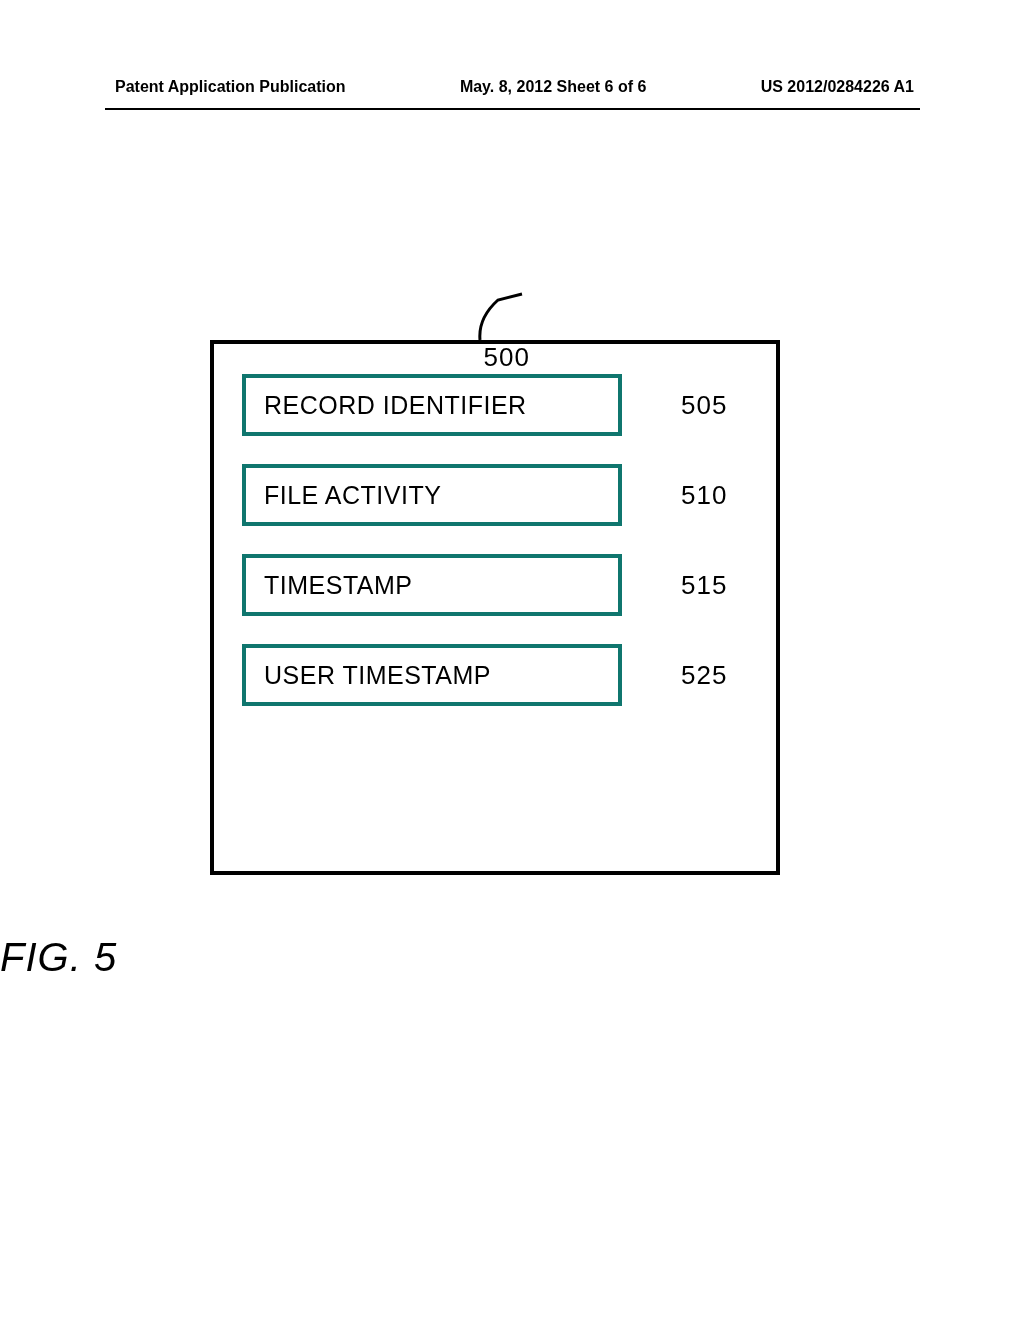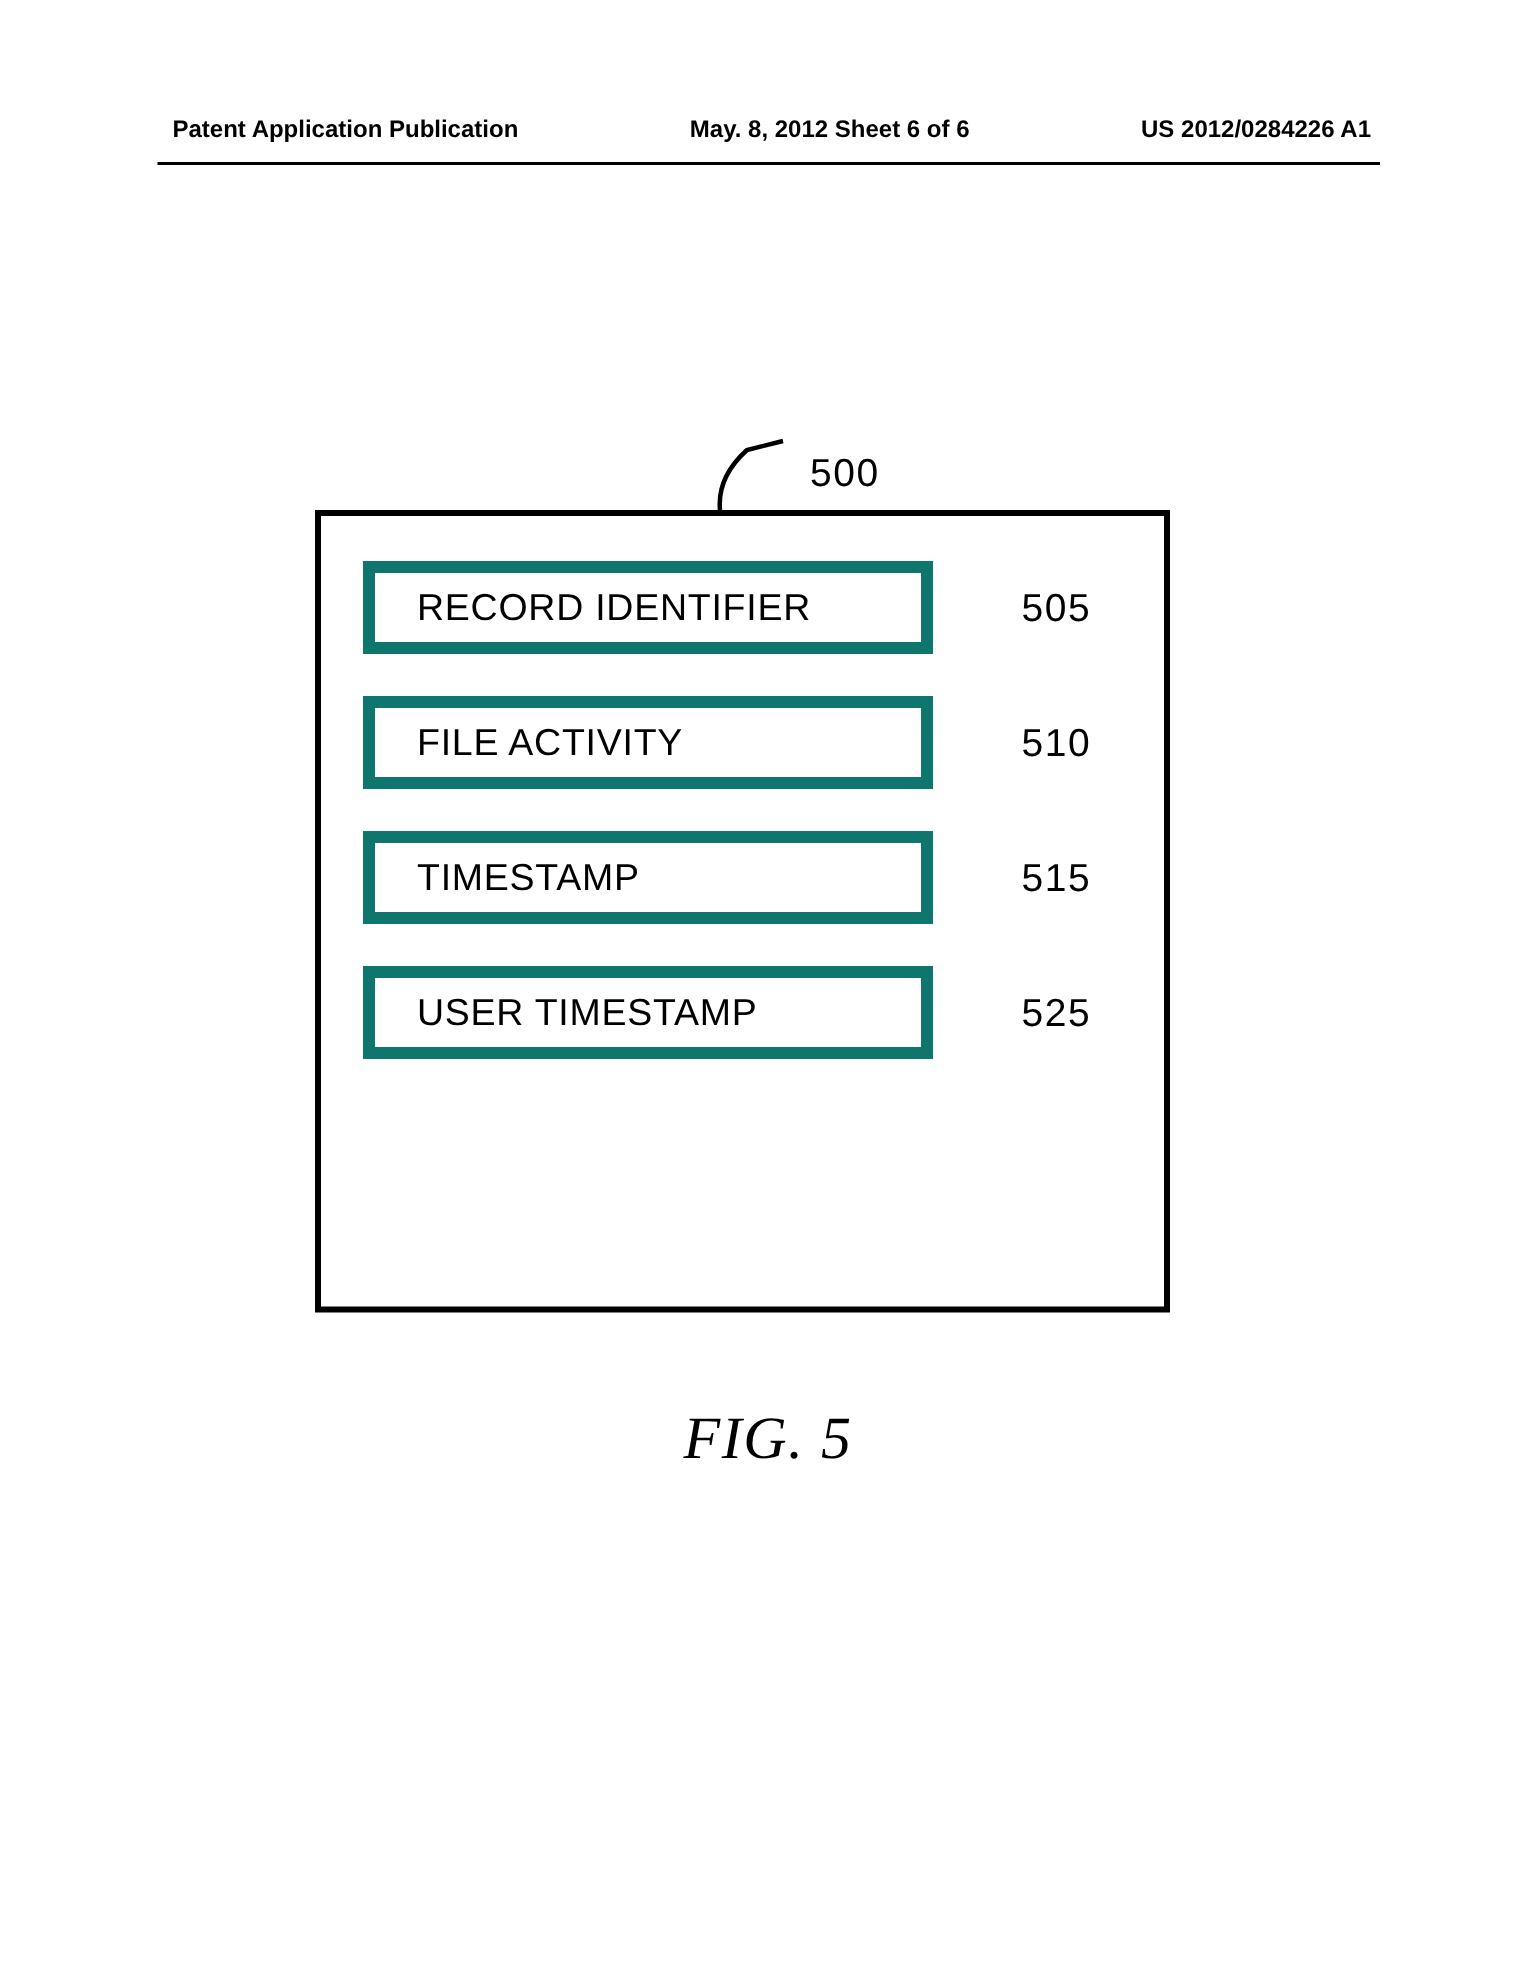--- a/index.html
+++ b/index.html
@@ -48,58 +48,57 @@
       gap: 28px;
     }
     .record-row {
       display: flex;
       align-items: center;
       gap: 28px;
     }
     .record-box {
       width: 380px;
       height: 62px;
-      border: 8px solid #0f766e;
+      border: 4px solid #0f766e;
       display: flex;
       align-items: center;
-      padding-left: 28px;
+      padding-left: 18px;
       font-size: 25px;
       letter-spacing: 0.5px;
     }
     .record-num {
       font-size: 26px;
       letter-spacing: 1px;
       margin-left: 31px;
     }
     .callout {
       position: absolute;
       top: 288px;
       left: 470px;
       display: flex;
-      align-items: center;
-      gap: 10px;
+      align-items: flex-end;
+      flex-direction: column;
     }
     .callout-svg {
       width: 60px;
       height: 60px;
     }
     .callout-label {
       font-size: 26px;
       letter-spacing: 1px;
       margin-top: -6px;
     }
     .figure-caption {
       position: absolute;
       top: 935px;
       left: 0;
       width: 100%;
-      text-align: center;
       font-size: 40px;
       font-style: italic;
-      font-family: Liberation Serif, serif;
+      font-family: Liberation Sans, sans-serif;
       letter-spacing: 1px;
     }
   </style>
 </head>
 <body>
 
 <div class="header">
   <span>Patent Application Publication</span>
   <span>May. 8, 2012  Sheet 6 of 6</span>
   <span>US 2012/0284226 A1</span>

